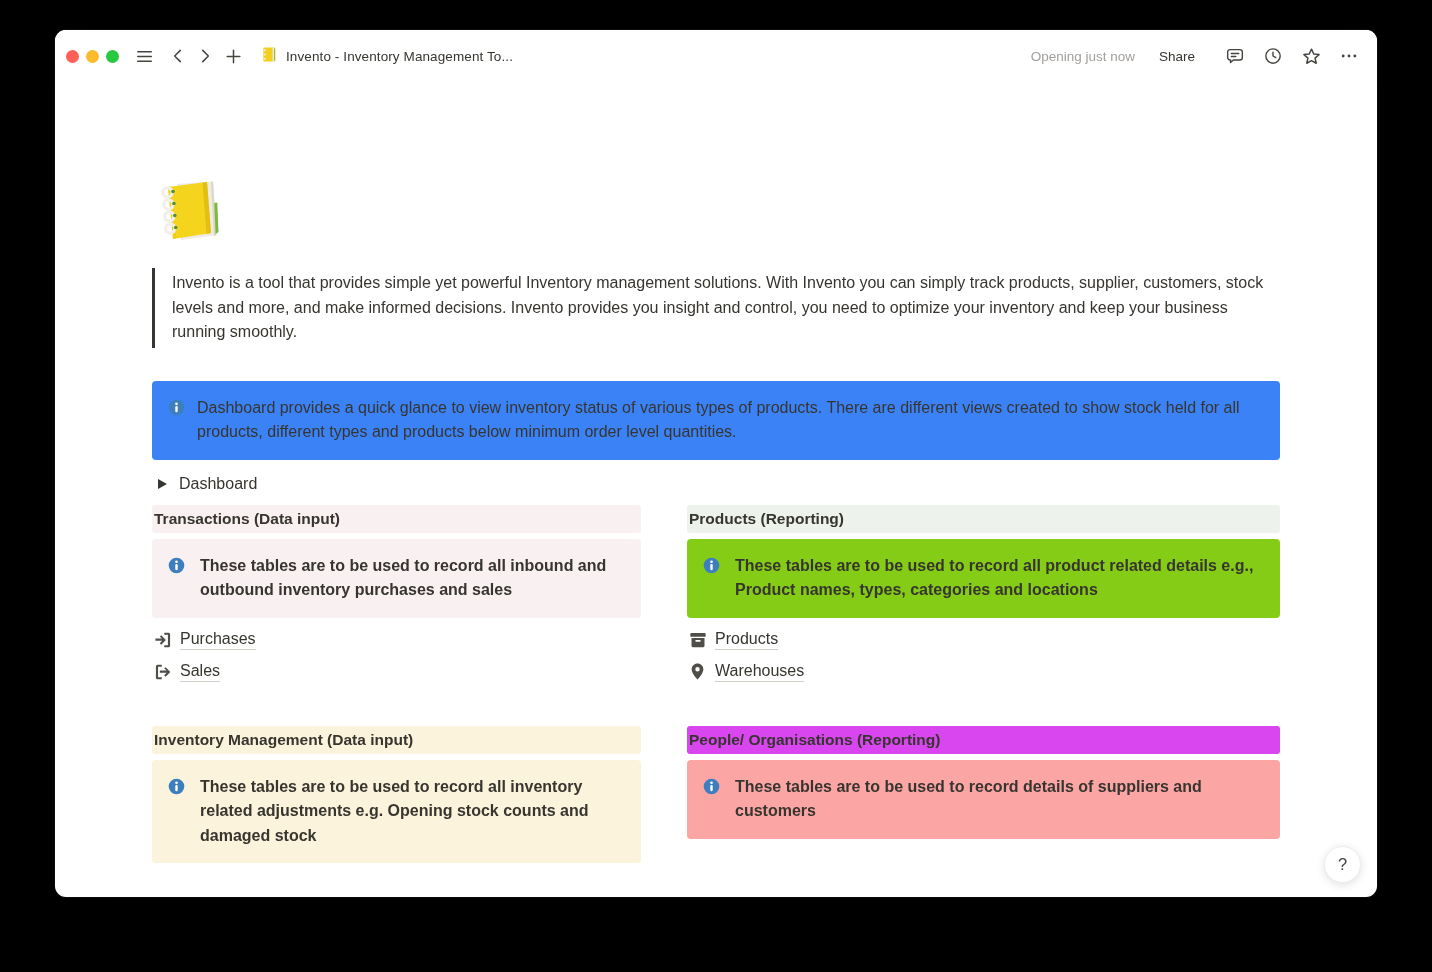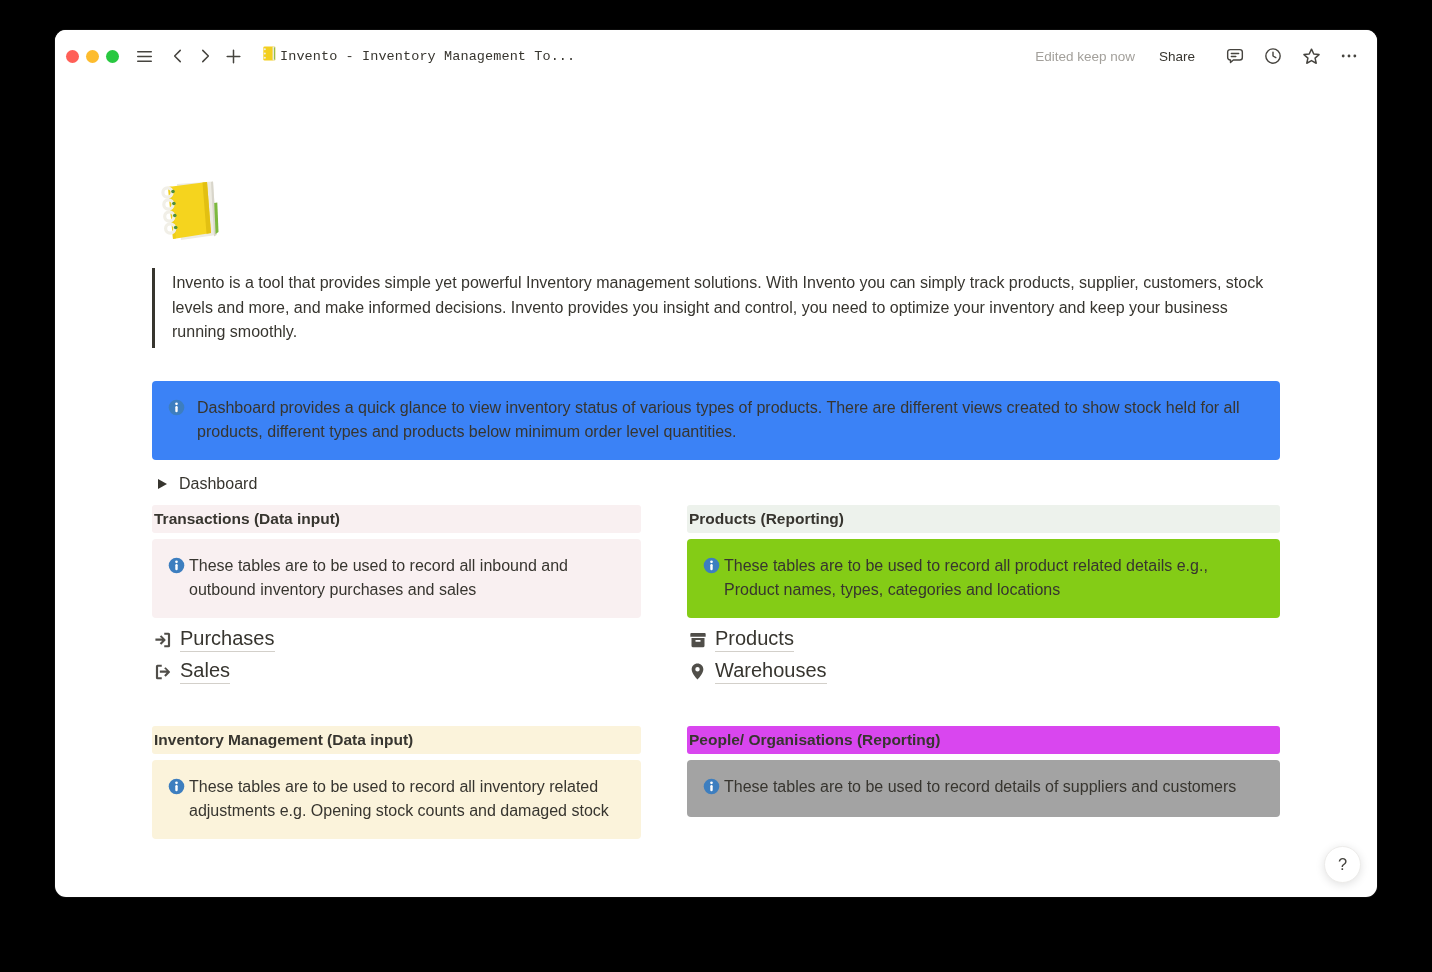--- a/index.html
+++ b/index.html
@@ -12,21 +12,21 @@
 
   
   .titlebar { height:52px; display:flex; align-items:center; padding:0 16px 0 11px; background:#fff; }
   .lights { display:flex; gap:7px; align-items:center; }
   .light { width:13px; height:13px; border-radius:50%; }
   .light.red{ background:#FF5F57; } .light.yellow{ background:#FDBC2E; } .light.green{ background:#28C840; }
   .tb-icon { display:flex; align-items:center; justify-content:center; width:24px; height:24px; cursor:default; }
   .tb-icon svg { display:block; }
   .hamburger { margin-left:13px; }
   .nav-back { margin-left:10px; } .nav-fwd { margin-left:3px; } .nav-plus { margin-left:4px; }
-  .tab { display:flex; align-items:center; gap:2px; margin-left:16px;font-family:Liberation Mono, monospace; }
+  .tab { display:flex; align-items:center; gap:8px; margin-left:16px; }
   .tab-title { font-size:13.5px; color:#37352F; letter-spacing:.1px; }
   .tb-right { margin-left:auto; display:flex; align-items:center; }
   .edited { font-size:13.5px; color:#A3A09B; margin-right:24px; }
   .share { font-size:13.5px; font-weight:500; color:#37352F; margin-right:21px; cursor:pointer; }
   .tb-right .tb-icon { margin-left:14px; }
 
   
   .content { height:815px; overflow:hidden; }
   .page-col { width:1128px; margin:0 auto; }
 
@@ -40,27 +40,27 @@
              font-size:16px; line-height:24.5px; background:#F7F2F3; }
   .callout .ico { flex:0 0 17px; padding-top:3px; }
 
   .toggle { margin-top:11px; display:flex; align-items:center; gap:12px; height:26px; cursor:pointer; }
   .tri { width:0; height:0; border-left:9px solid #37352F; border-top:5.5px solid transparent;
          border-bottom:5.5px solid transparent; margin-left:6px; }
   .toggle-label { font-size:16px; font-weight:400; }
 
   .grid { margin-top:8px; display:grid; grid-template-columns:489px 593px; column-gap:46px; row-gap:36px; align-items:start; }
   .sec-header { height:28px; line-height:28px; padding:0 2px; font-size:15.5px; font-weight:700; border-radius:3px; }
-  .sec-callout { margin-top:6px; border-radius:4px; padding:15px 16px; display:flex; gap:4px;
-                 font-size:16px; line-height:24.5px; }
+  .sec-callout { margin-top:6px; border-radius:4px; padding:15px 16px; display:flex; gap:15px;
+                 font-size:16px; line-height:24.5px;font-weight:bold; }
   .sec-callout .ico { flex:0 0 17px; padding-top:3px; }
   .links { margin-top:8px; }
   .link-row { display:flex; align-items:center; gap:7px; height:28px; margin-bottom:4px; cursor:pointer; }
   .link-row .licon { width:21px; height:21px; display:flex; align-items:center; justify-content:center; }
-  .link-label { font-size:20px; font-weight:500; border-bottom:1.5px solid #D3D0CA; padding-bottom:1px; }
+  .link-label { font-size:16px; font-weight:500; border-bottom:1.5px solid #D3D0CA; padding-bottom:1px; }
 
   .help-btn { position:absolute; right:16px; bottom:14px; width:37px; height:37px; border-radius:50%;
               background:#fff; border:1px solid #EDECEA; box-shadow:0 2px 10px rgba(0,0,0,.12);
               display:flex; align-items:center; justify-content:center;
               font-size:16.5px; font-weight:500; color:#46443F; cursor:pointer; }
 </style>
 </head>
 <body>
 
 <div class="window">
@@ -101,21 +101,21 @@
             <rect x="12.2" y="2.2" width="1" height="11.6" fill="#8FBF4D"></rect>
             <circle cx="3.6" cy="4" r="1" fill="#EFEDE5"></circle>
             <circle cx="3.6" cy="8" r="1" fill="#EFEDE5"></circle>
             <circle cx="3.6" cy="12" r="1" fill="#EFEDE5"></circle>
           </svg>
       </span>
       <span class="tab-title">Invento - Inventory Management To...</span>
     </div>
 
     <div class="tb-right">
-      <span class="edited">Edited keep now</span>
+      <span class="edited">Opening just now</span>
       <span class="share">Share</span>
       <div class="tb-icon" style="margin-left:7px;">
         <svg width="20" height="20" viewBox="0 0 24 24" fill="none" stroke="#46443F" stroke-width="1.7" stroke-linecap="round" stroke-linejoin="round">
             <path d="M6.2 4.3h11.6a3 3 0 0 1 3 3v6.4a3 3 0 0 1-3 3H10l-3.4 3v-3H6.2a3 3 0 0 1-3-3V7.3a3 3 0 0 1 3-3z"></path>
             <path d="M7.6 9h8.8M7.6 12.6h5.4"></path>
           </svg>
       </div>
       <div class="tb-icon">
         <svg width="20" height="20" viewBox="0 0 24 24" fill="none" stroke="#46443F" stroke-width="1.7" stroke-linecap="round" stroke-linejoin="round">
             <circle cx="12" cy="12" r="8.6"></circle>
@@ -260,21 +260,21 @@
                   <circle cx="12" cy="6.8" r="1.9" fill="#fff"></circle>
                   <rect x="10.3" y="10" width="3.4" height="8.6" rx="1.7" fill="#fff"></rect>
                 </svg>
             </span>
             <span>These tables are to be used to record all inventory related adjustments e.g. Opening stock counts and damaged stock</span>
           </div>
         </div>
 
         <div class="section">
           <div class="sec-header" style="background-color: #d946ef;">People/ Organisations (Reporting)</div>
-          <div class="sec-callout" style="background-color: #a3a3a3;">
+          <div class="sec-callout" style="background-color: #fca5a5;">
             <span class="ico">
               <svg width="17" height="17" viewBox="0 0 24 24">
                   <circle cx="12" cy="12" r="11" fill="#3D7EBF"></circle>
                   <circle cx="12" cy="6.8" r="1.9" fill="#fff"></circle>
                   <rect x="10.3" y="10" width="3.4" height="8.6" rx="1.7" fill="#fff"></rect>
                 </svg>
             </span>
             <span>These tables are to be used to record details of suppliers and customers</span>
           </div>
         </div>

